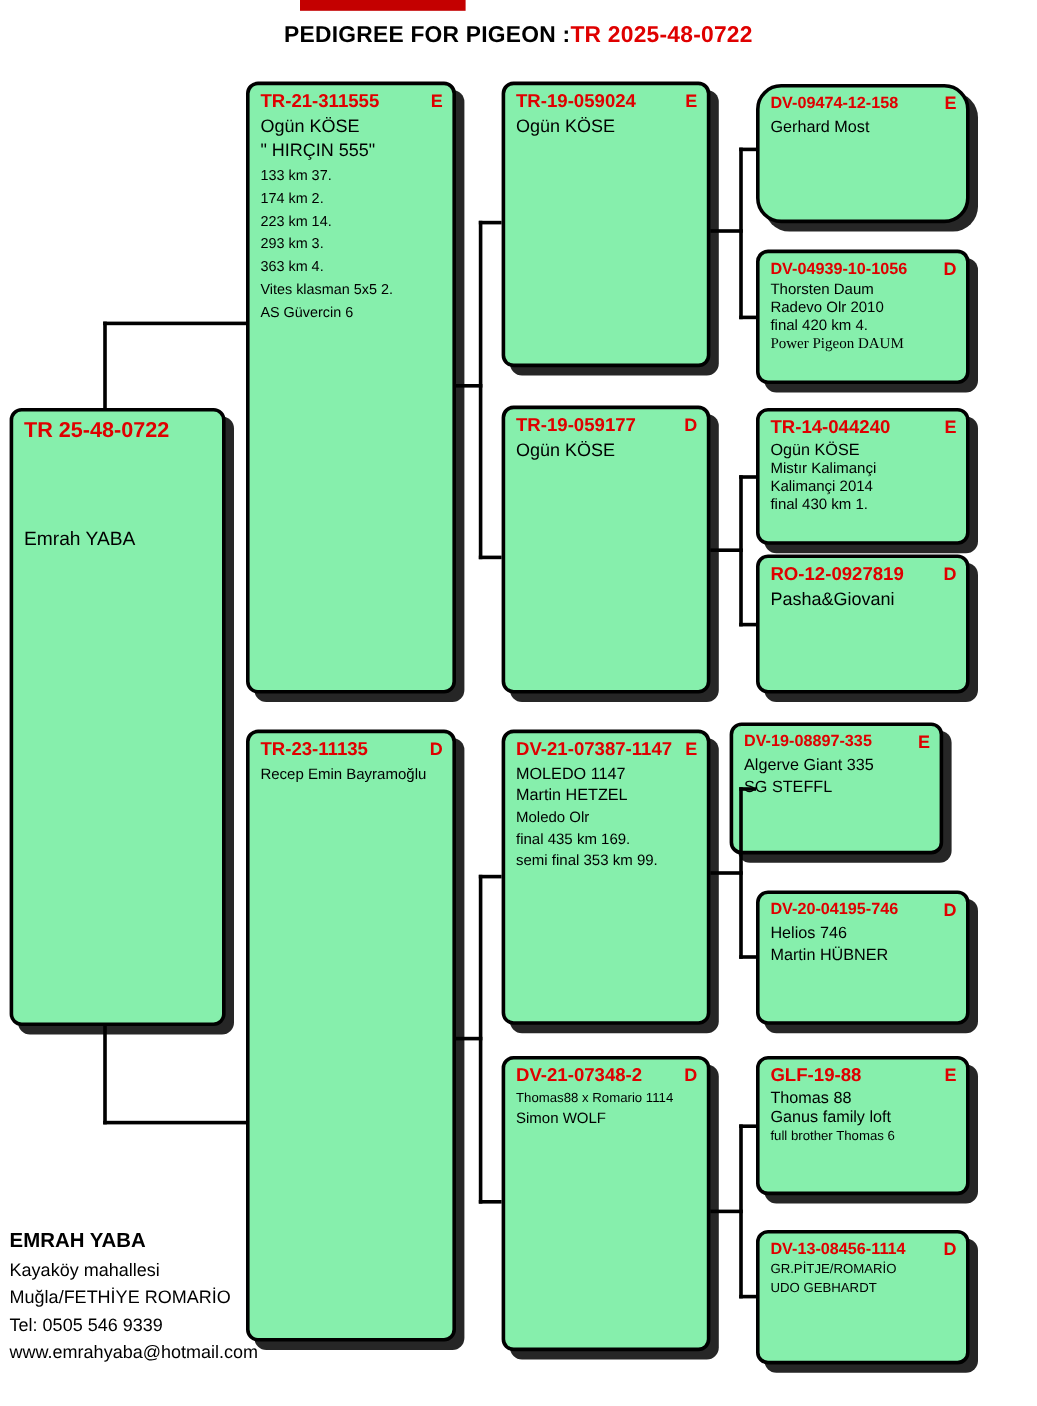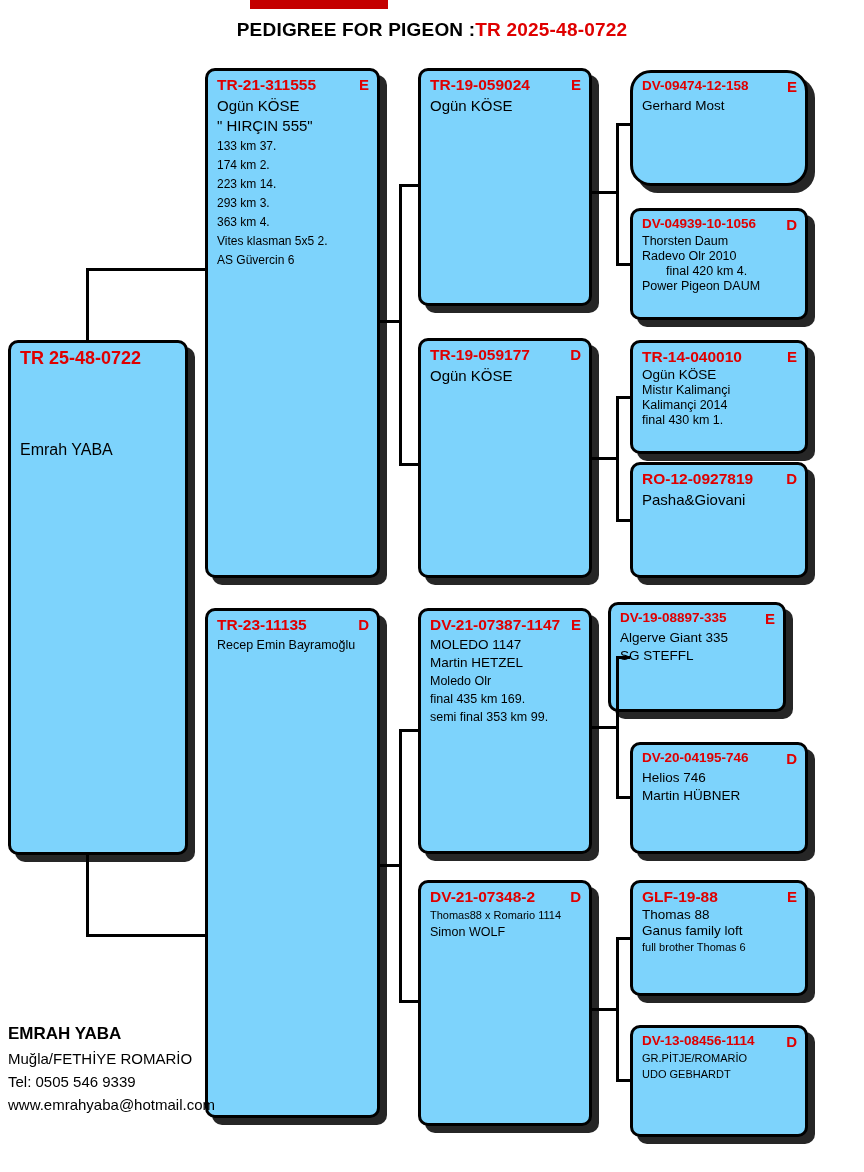--- a/index.html
+++ b/index.html
@@ -2,21 +2,21 @@
 <html><head>
 <meta charset="utf-8">
 <style>
   html,body{margin:0;padding:0;background:#fff;}
   .page{position:relative;width:864px;height:1172px;background:#fff;
         font-family:"Liberation Sans",sans-serif;color:#000;overflow:hidden;}
   .redbar{position:absolute;left:250px;top:0;width:138px;height:9px;background:#c40000;}
   .title{position:absolute;top:19px;left:0;width:100%;text-align:center;
          font-size:19px;font-weight:700;letter-spacing:.2px;}
   .title .red{color:#df0000;}
-  .box{position:absolute;background:#7dd3fc;border:3px solid #000;border-radius:10px;
+  .box{position:absolute;background:#86efac;border:3px solid #000;border-radius:10px;
        box-shadow:7px 7px 0 #262626;padding:5px 8px 4px 9px;box-sizing:border-box;}
   .ring-row{display:flex;justify-content:space-between;align-items:flex-start;}
   .ring,.sex{color:#df0000;font-weight:700;white-space:nowrap;}
   .ring.xl{font-size:18px;}
   .ring.lg{font-size:15.5px;}
   .ring.md{font-size:13.5px;}
   .sex{font-size:15px;margin-left:4px;}
   .tline{color:#000;}
   .t15{font-size:15px;margin-top:3px;}
   .t13{font-size:13.5px;margin-top:3px;}
@@ -116,27 +116,27 @@
     <div class="tline t13">Gerhard Most</div>
   </div>
 
   <div class="box" style="left:630px;top:208px;width:178px;height:112px;">
     <div class="ring-row">
       <span class="ring md">DV-04939-10-1056</span>
       <span class="sex">D</span>
     </div>
     <div class="tline t12" style="margin-top:1px;">Thorsten Daum</div>
     <div class="tline t12" style="margin-top:1px;">Radevo Olr 2010</div>
-    <div class="tline t12" style="margin-top:1px;margin-left:24px;">final 420 km 4.</div>
-    <div class="tline t12" style="margin-top:1px;">Power Pigeon DAUM</div>
+    <div class="tline t12" style="margin-top:1px;">final 420 km 4.</div>
+    <div class="tline t12" style="margin-top:1px;font-family:Liberation Serif, serif;">Power Pigeon DAUM</div>
   </div>
 
   <div class="box" style="left:630px;top:340px;width:178px;height:114px;">
     <div class="ring-row">
-      <span class="ring lg">TR-14-040010</span>
+      <span class="ring lg">TR-14-044240</span>
       <span class="sex">E</span>
     </div>
     <div class="tline t13" style="margin-top:1px;">Ogün KÖSE</div>
     <div class="tline t12" style="margin-top:1px;">Mistır Kalimançi</div>
     <div class="tline t12" style="margin-top:1px;">Kalimançi 2014</div>
     <div class="tline t12" style="margin-top:1px;">final 430 km 1.</div>
   </div>
 
   <div class="box" style="left:630px;top:462px;width:178px;height:116px;">
     <div class="ring-row">
@@ -213,18 +213,19 @@
   <div class="hl" style="left:616px;top:656px;width:14px;height:3px;"></div>
   <div class="hl" style="left:616px;top:796px;width:14px;height:3px;"></div>
 
   <div class="hl" style="left:592px;top:1008px;width:27px;height:3px;"></div>
   <div class="vl" style="left:616px;top:937px;width:3px;height:145px;"></div>
   <div class="hl" style="left:616px;top:937px;width:14px;height:3px;"></div>
   <div class="hl" style="left:616px;top:1079px;width:14px;height:3px;"></div>
 
   <div class="footer">
     <div class="name">EMRAH YABA</div>
+    <div class="fline">Kayaköy mahallesi</div>
     <div class="fline">Muğla/FETHİYE   ROMARİO</div>
     <div class="fline">Tel: 0505 546 9339</div>
     <div class="fline">www.emrahyaba@hotmail.com</div>
   </div>
 
 </div>
 
 </body></html>

